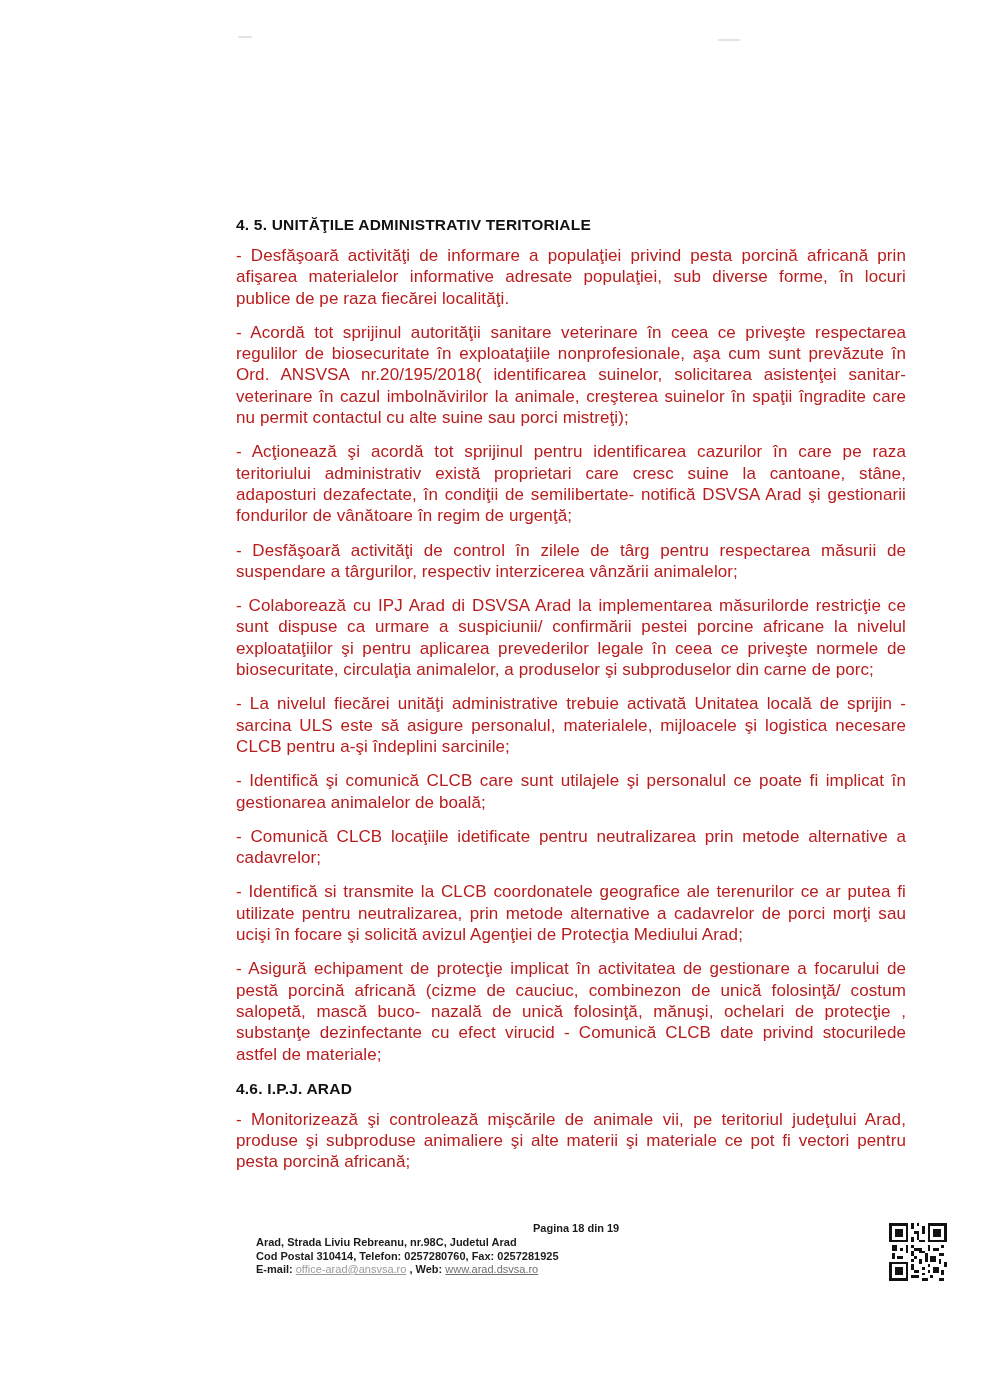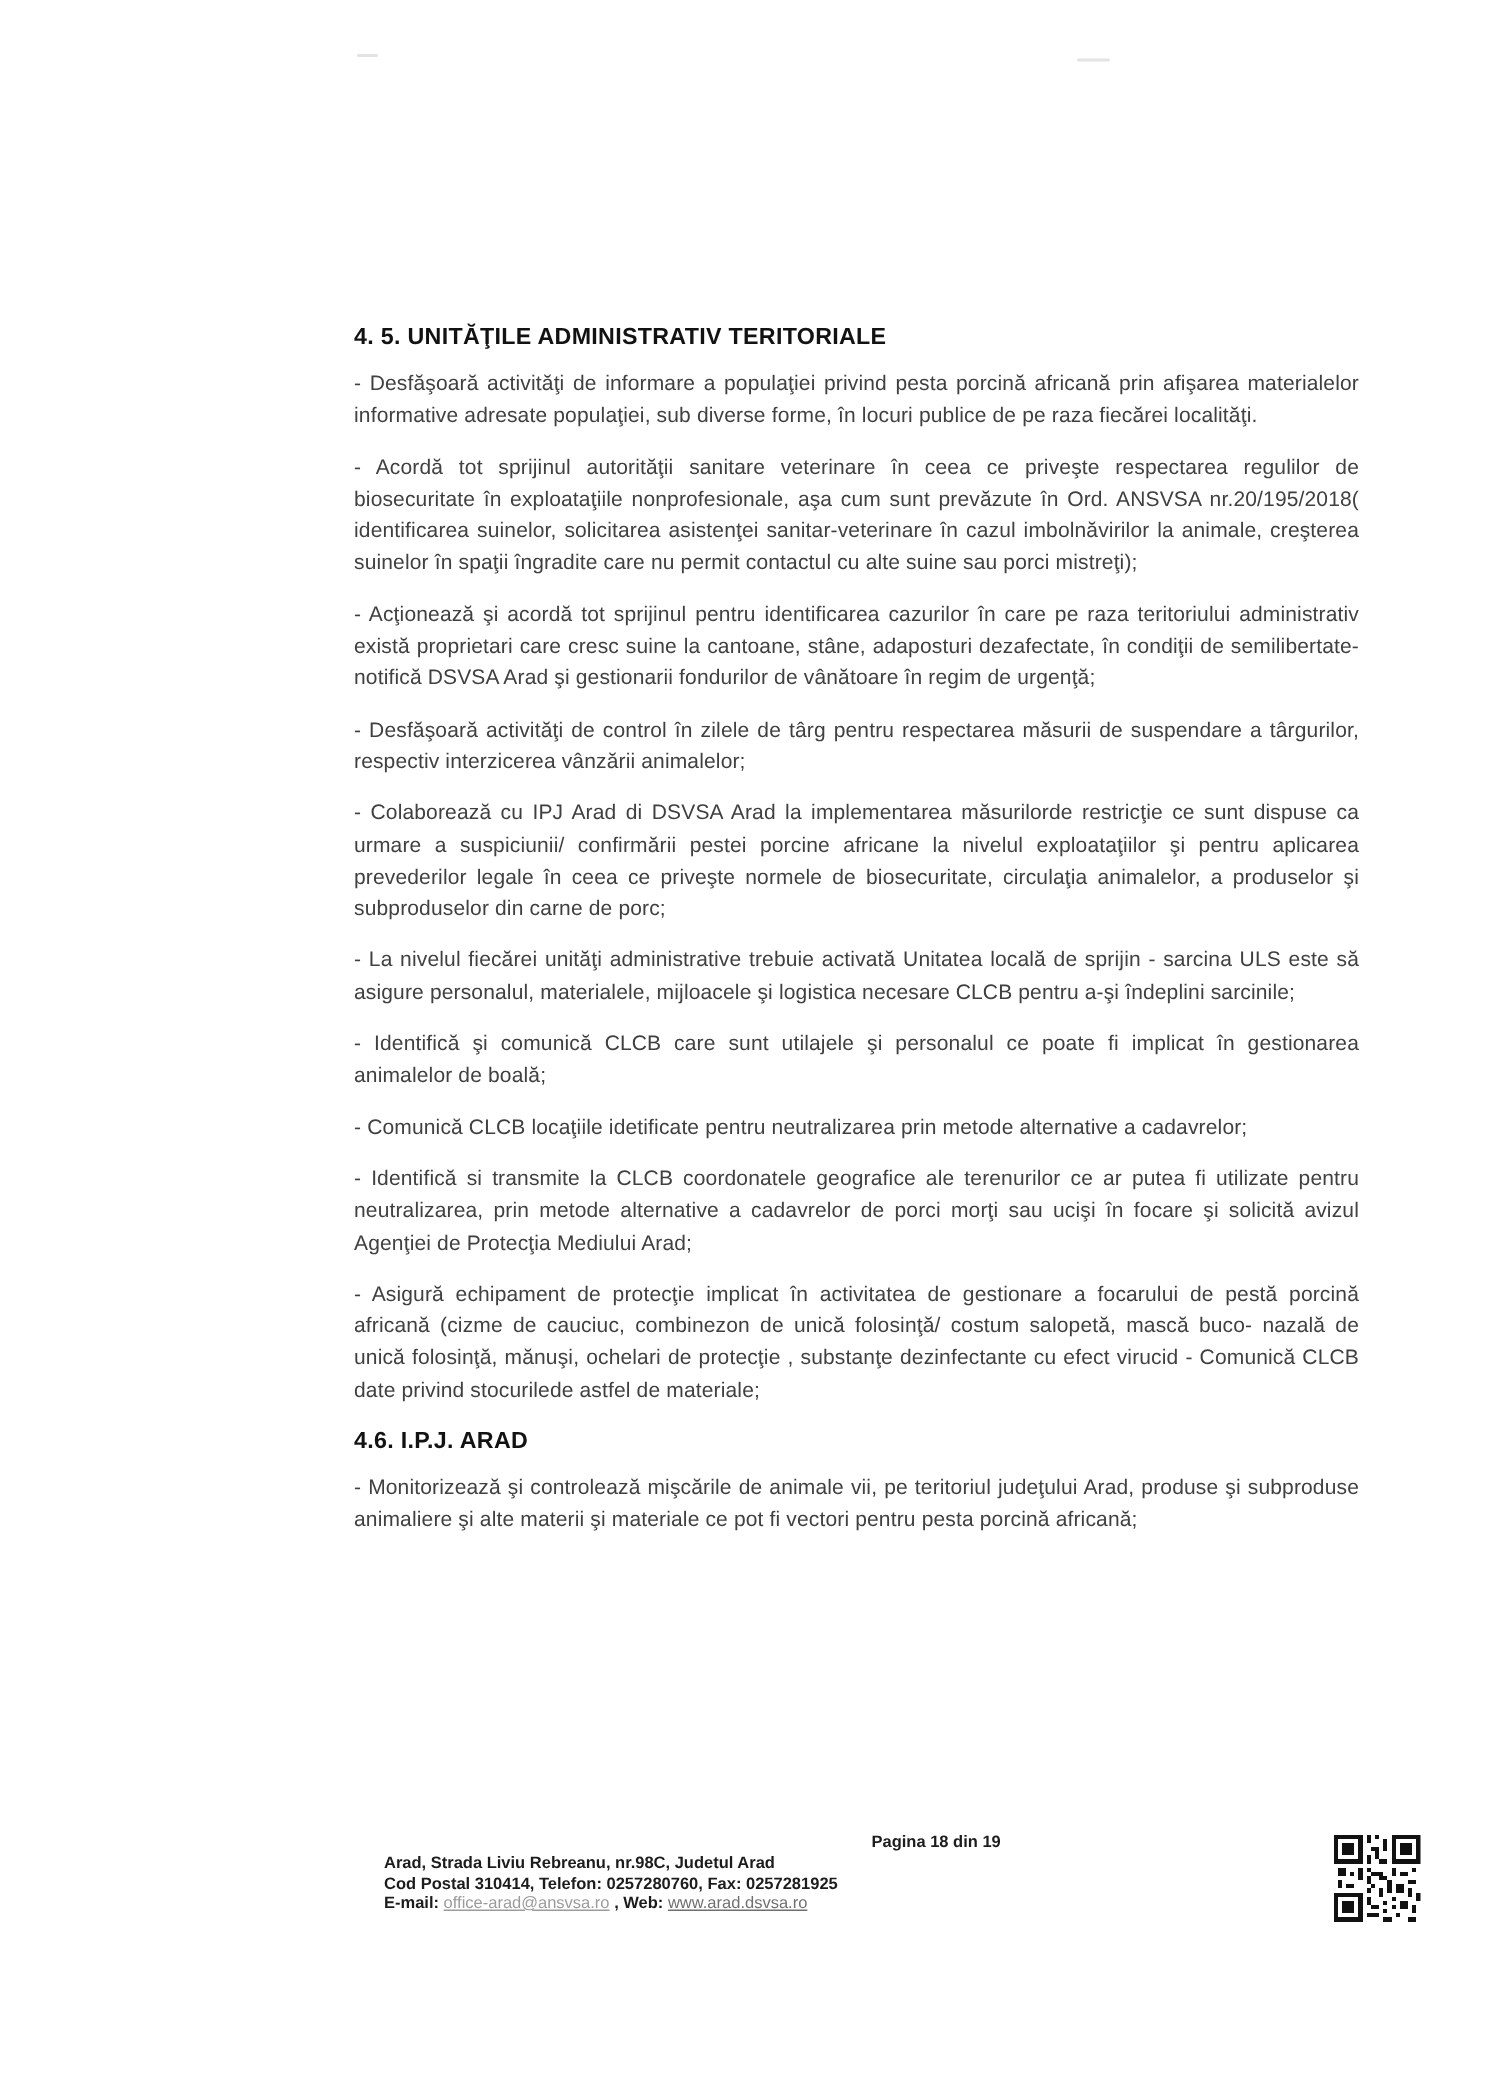--- a/index.html
+++ b/index.html
@@ -38,46 +38,45 @@
     font-weight: 700;
     letter-spacing: 0.2px;
     line-height: 21px;
     margin: 0 0 10px 0;
     color: #121212;
   }
   .doc-heading.second {
     margin-top: 1px;
   }
   .doc-paragraph {
-    font-size: 14px;
+    font-size: 17px;
     line-height: 21.3px;
     margin: 0 0 13px 0;
     text-align: justify;
     text-align-last: left;
     letter-spacing: 0.1px;
-    color: #404040;
+    color: #b91c1c;
   }
 
   .footer {
     position: absolute;
     left: 0;
     top: 1218px;
     width: 990px;
     height: 80px;
     font-size: 11px;
     font-weight: 700;
     color: #1c1c1c;
   }
   .page-number {
     position: absolute;
     left: 533px;
     top: 4px;
     white-space: nowrap;
     font-weight: 700;
-    margin-left: 48px;
   }
   .footer-address {
     position: absolute;
     left: 244px;
     top: 18px;
     line-height: 13.5px;
     white-space: nowrap;
     margin-left: 12px;
   }
   .footer-line { display: block; }

